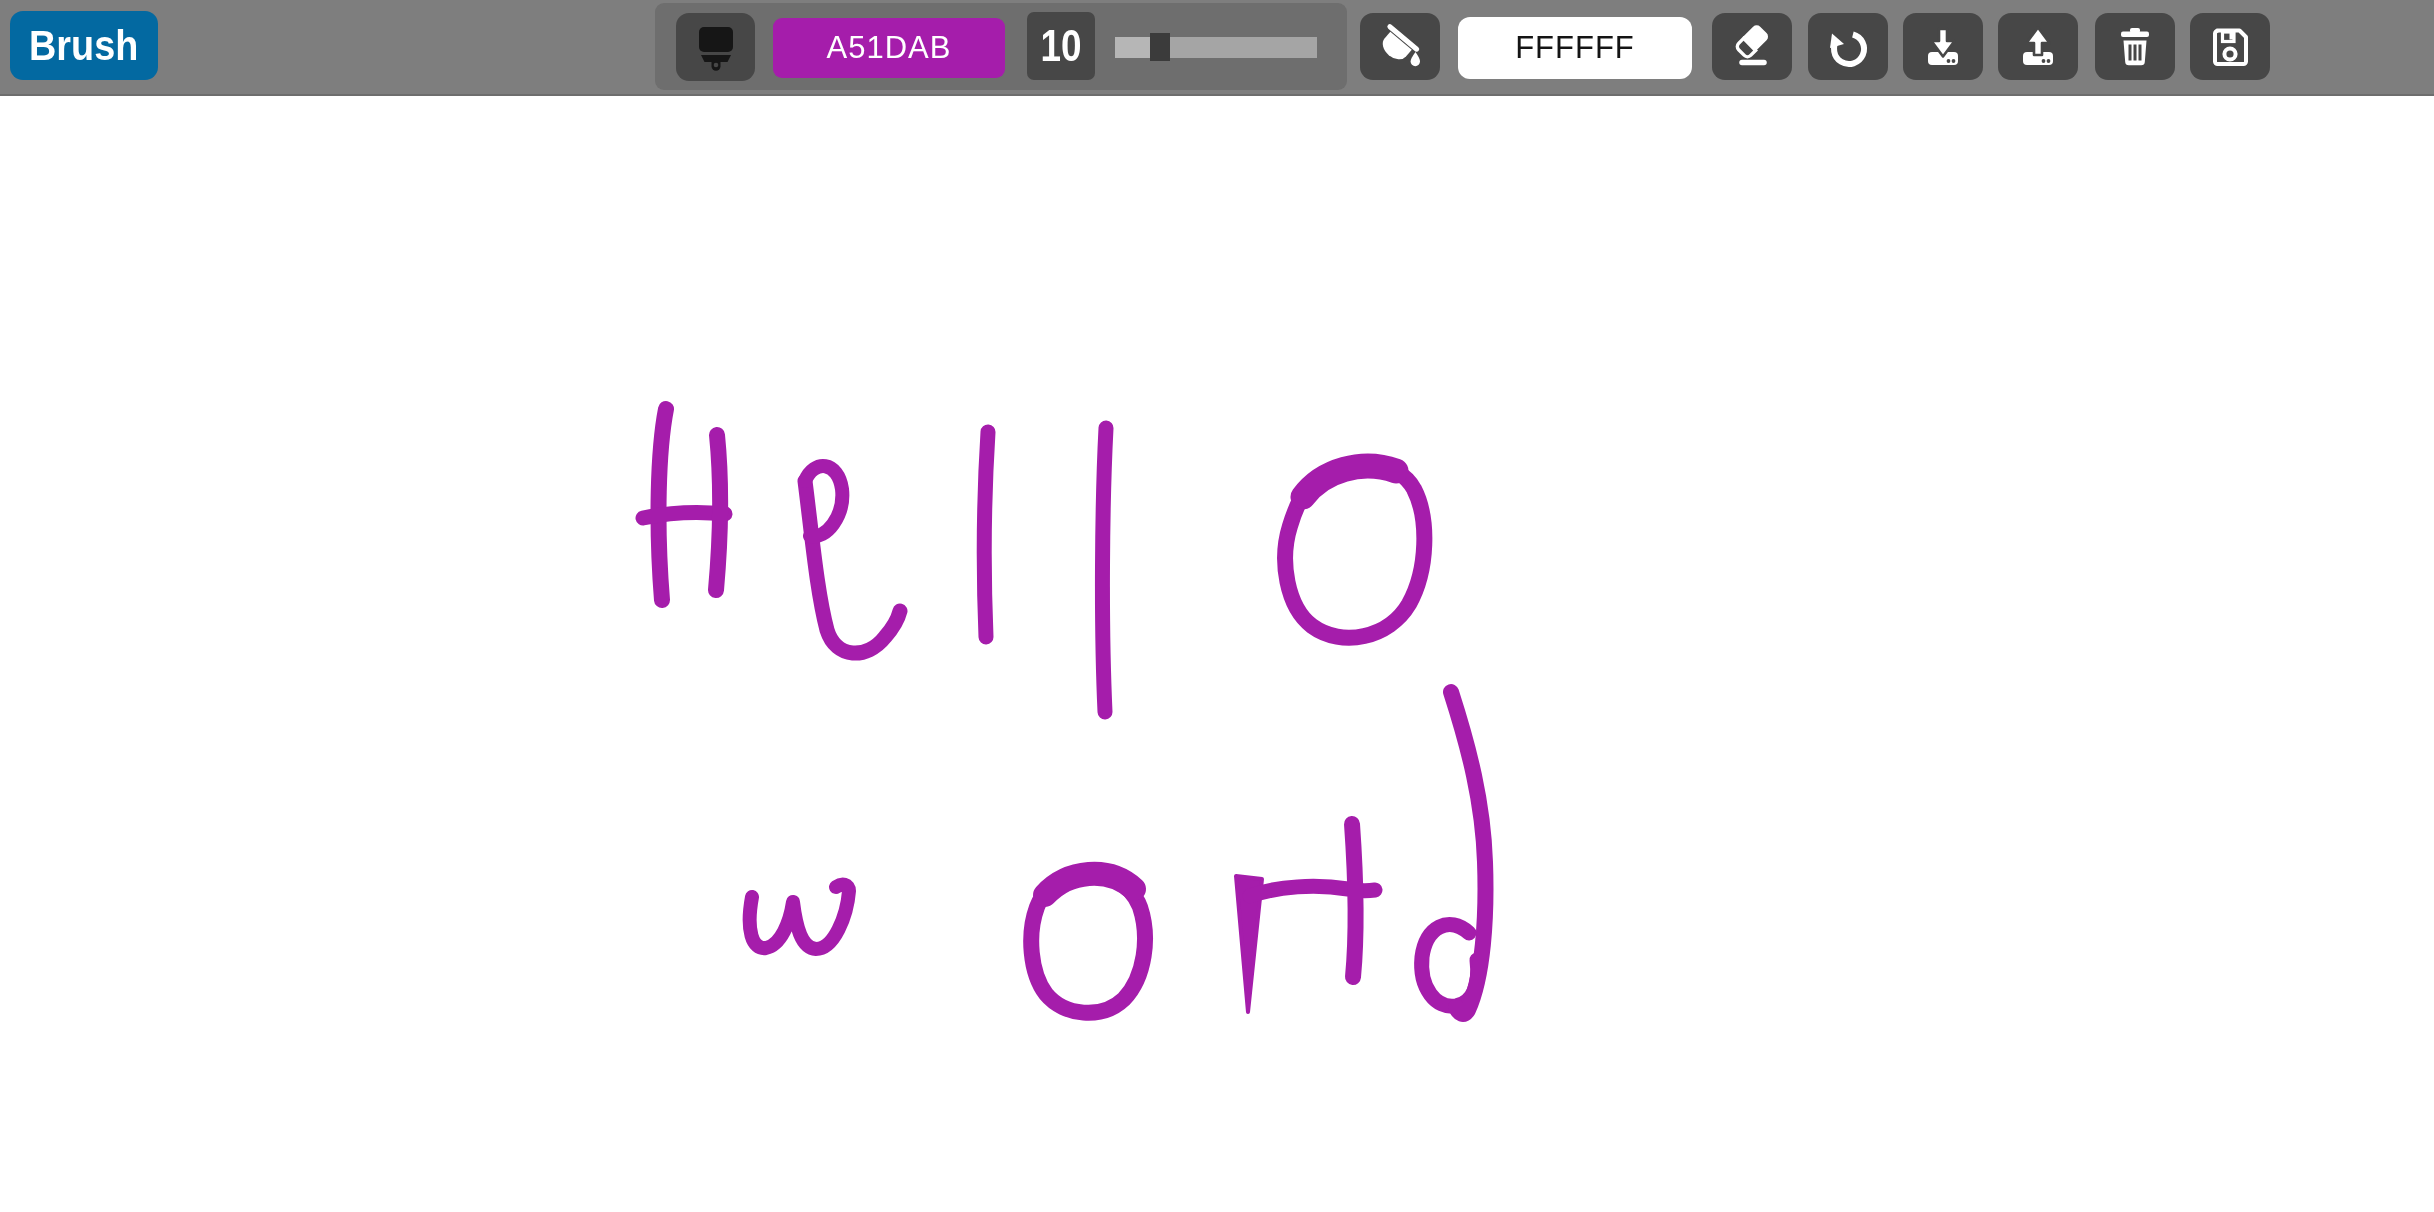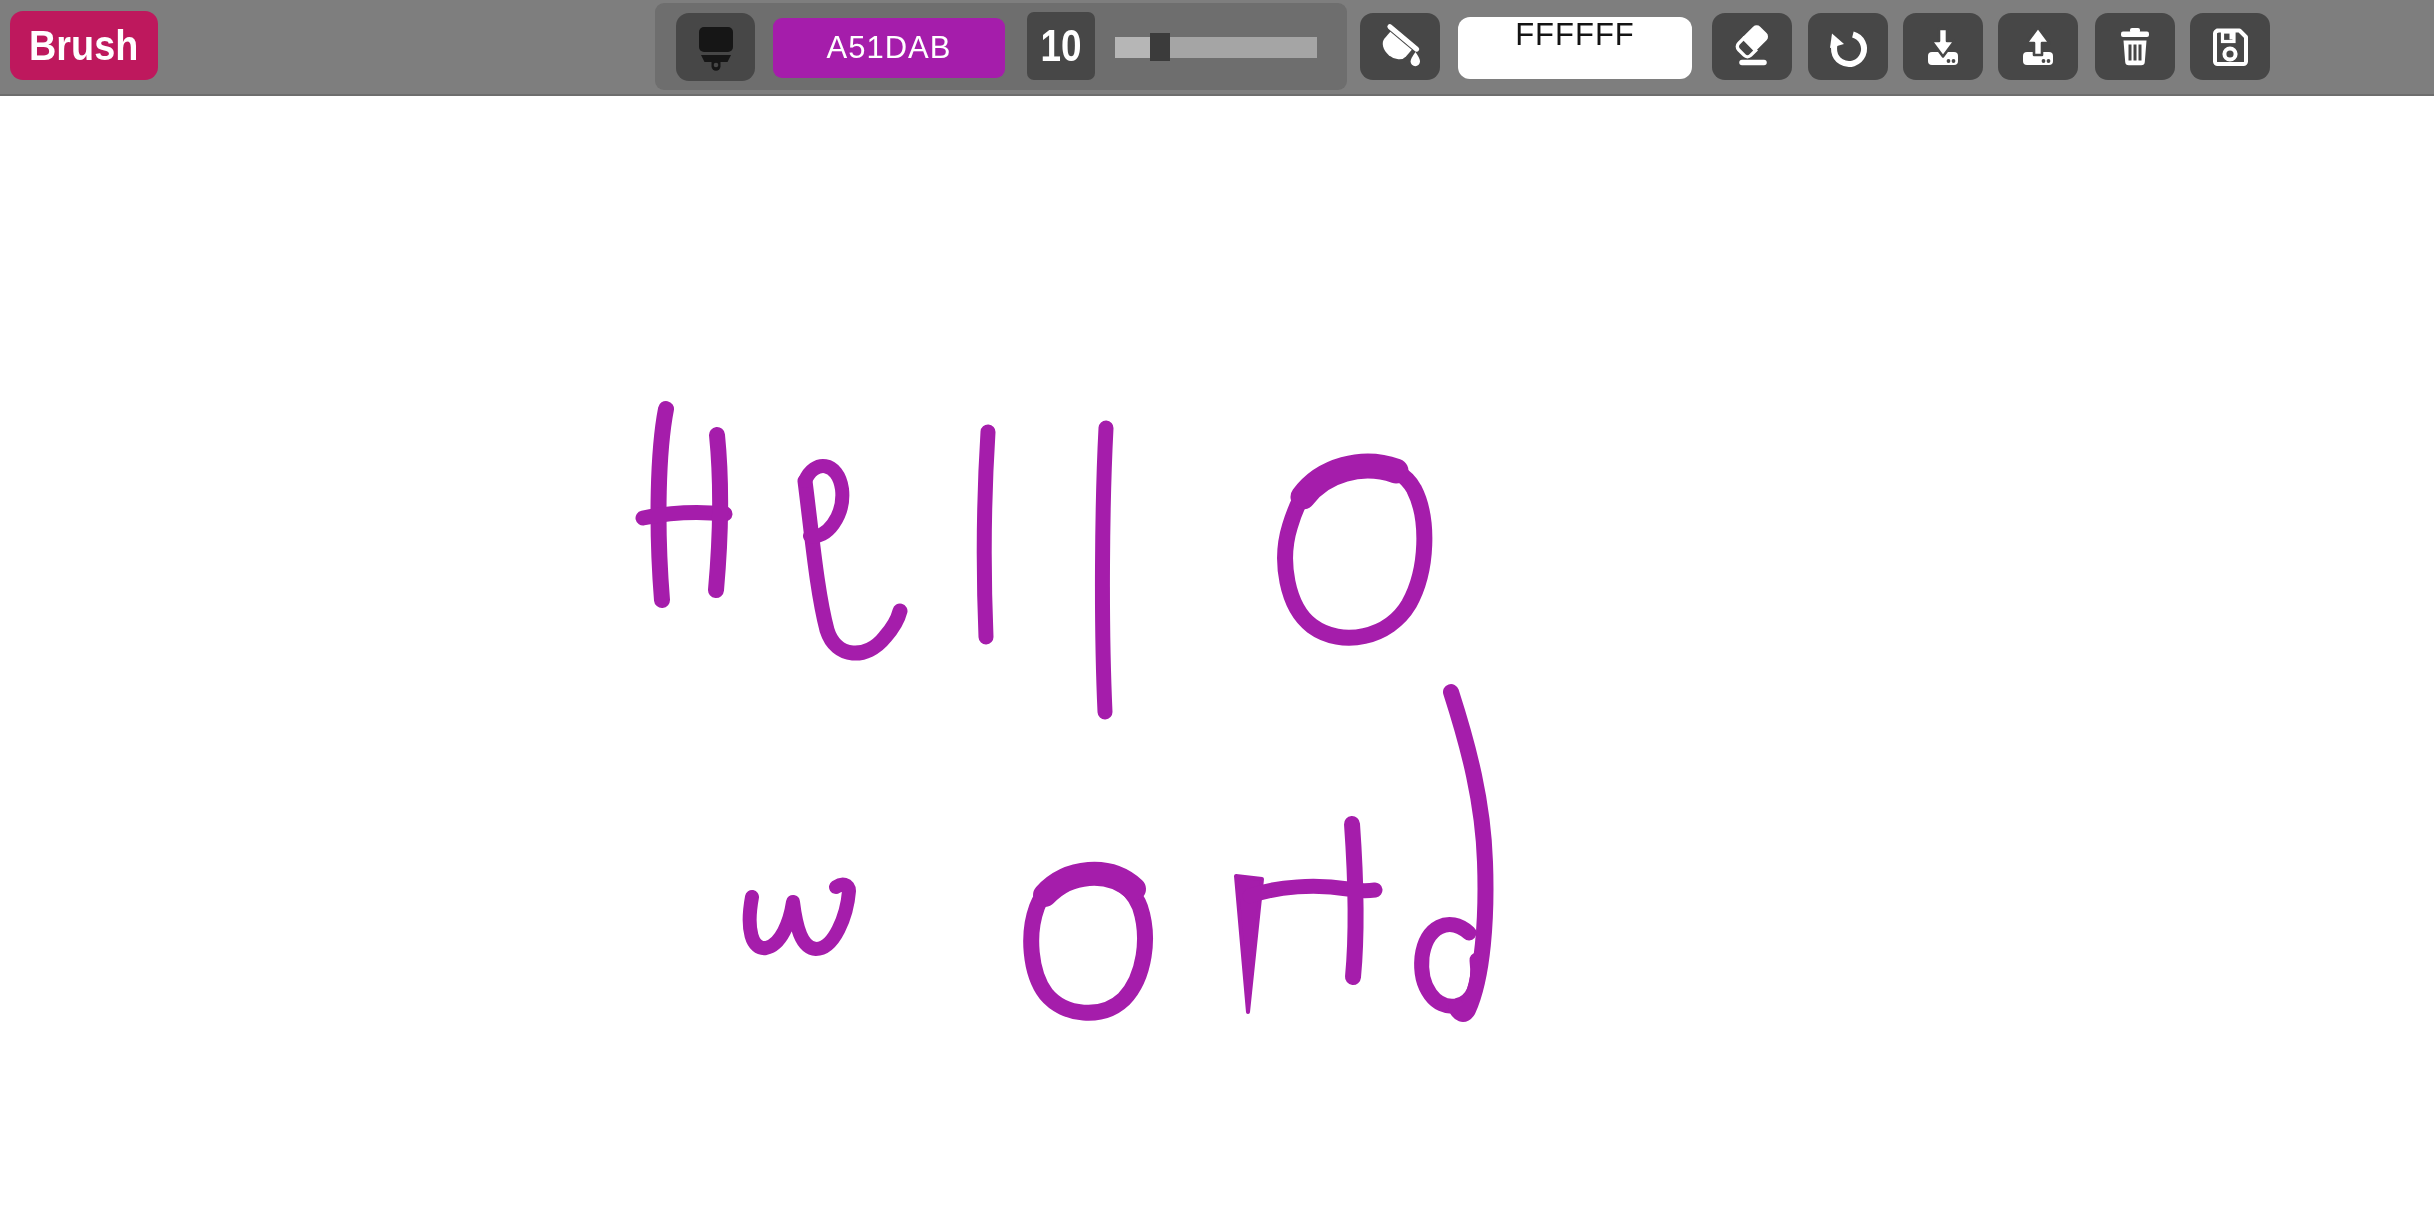--- a/index.html
+++ b/index.html
@@ -9,21 +9,21 @@
     --canvas-bg:#ffffff;
   }
   *{margin:0;padding:0;box-sizing:border-box;}
   html,body{width:2434px;height:1212px;overflow:hidden;}
   body{font-family:"Liberation Sans",sans-serif;background:var(--canvas-bg);position:relative;}
 
   .toolbar{position:absolute;left:0;top:0;width:2434px;height:96px;
     background:var(--toolbar-bg);border-bottom:2px solid #6d6d6d;z-index:2;}
 
   .mode-btn{position:absolute;left:10px;top:11px;width:148px;height:69px;
-    background:#be185d;border:none;border-radius:13px;color:#fff;
+    background:#0369a1;border:none;border-radius:13px;color:#fff;
     font-family:"Liberation Sans",sans-serif;font-weight:bold;font-size:42px;
     display:flex;align-items:center;justify-content:center;cursor:pointer;}
   .mode-btn span{display:inline-block;transform:scaleX(.9);}
 
   .tool-panel{position:absolute;left:655px;top:3px;width:692px;height:87px;
     background:var(--panel-bg);border-radius:9px;padding-left:18px;}
 
   .icon-btn{position:absolute;width:80px;height:67px;top:13px;background:var(--button-bg);
     border:none;border-radius:13px;display:flex;align-items:center;justify-content:center;cursor:pointer;}
   .icon-btn svg{width:48px;height:48px;display:block;}
@@ -43,21 +43,21 @@
   .slider .fill{position:absolute;left:0;top:0;width:35px;height:21px;background:var(--slider-fill);}
   .slider .thumb{position:absolute;left:35px;top:0;width:20px;height:28px;background:var(--slider-thumb);cursor:grab;}
 
   
   .b-fill{left:1360px;} .b-eraser{left:1712px;} .b-undo{left:1808px;}
   .b-download{left:1903px;} .b-upload{left:1998px;} .b-trash{left:2095px;} .b-save{left:2190px;}
 
   .hex-field{position:absolute;left:1458px;top:17px;width:234px;height:62px;
     background:var(--fill-color);border:none;border-radius:12px;color:#141414;
     font-size:31px;letter-spacing:1px;font-family:"Liberation Sans",sans-serif;
-    text-align:center;display:flex;justify-content:center;cursor:text;}
+    text-align:center;display:flex;align-items:center;justify-content:center;cursor:text;}
 
   .canvas-area{position:absolute;left:0;top:98px;width:2434px;height:1114px;
     background:var(--canvas-bg);cursor:crosshair;}
   .strokes-svg{position:absolute;left:0;top:0;width:2434px;height:1212px;pointer-events:none;z-index:1;}
 </style>
 </head>
 <body>
 
 <header class="toolbar">
 

